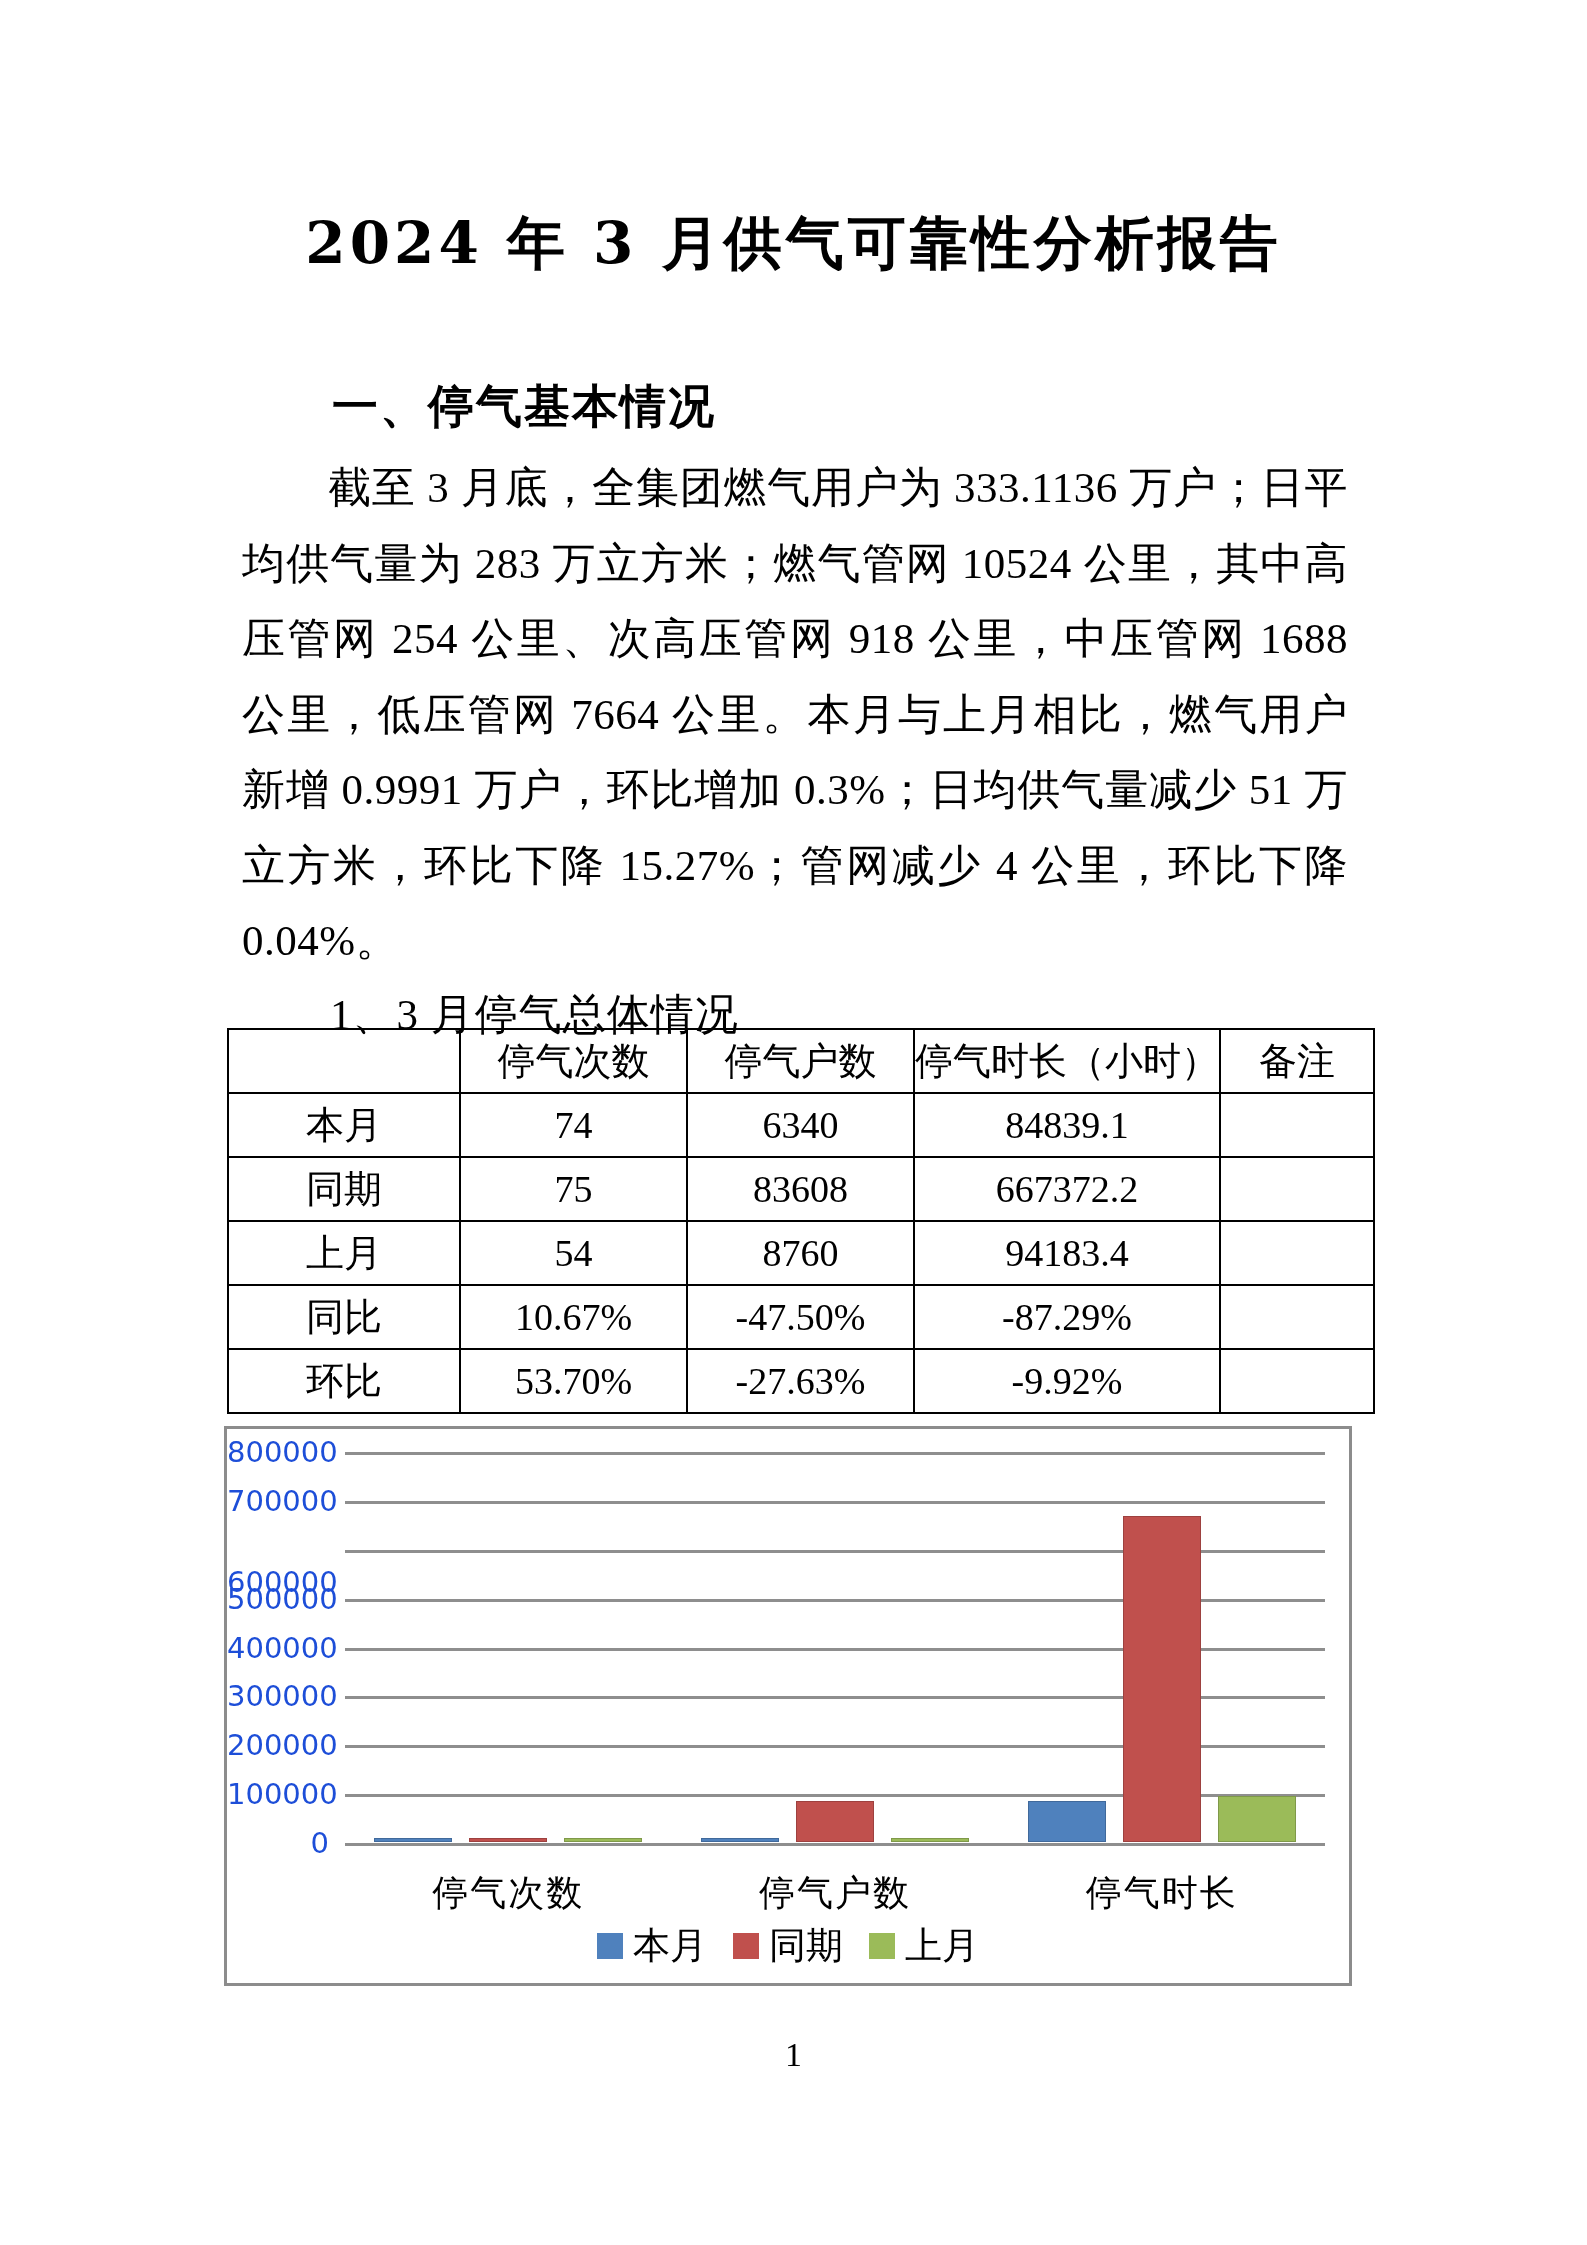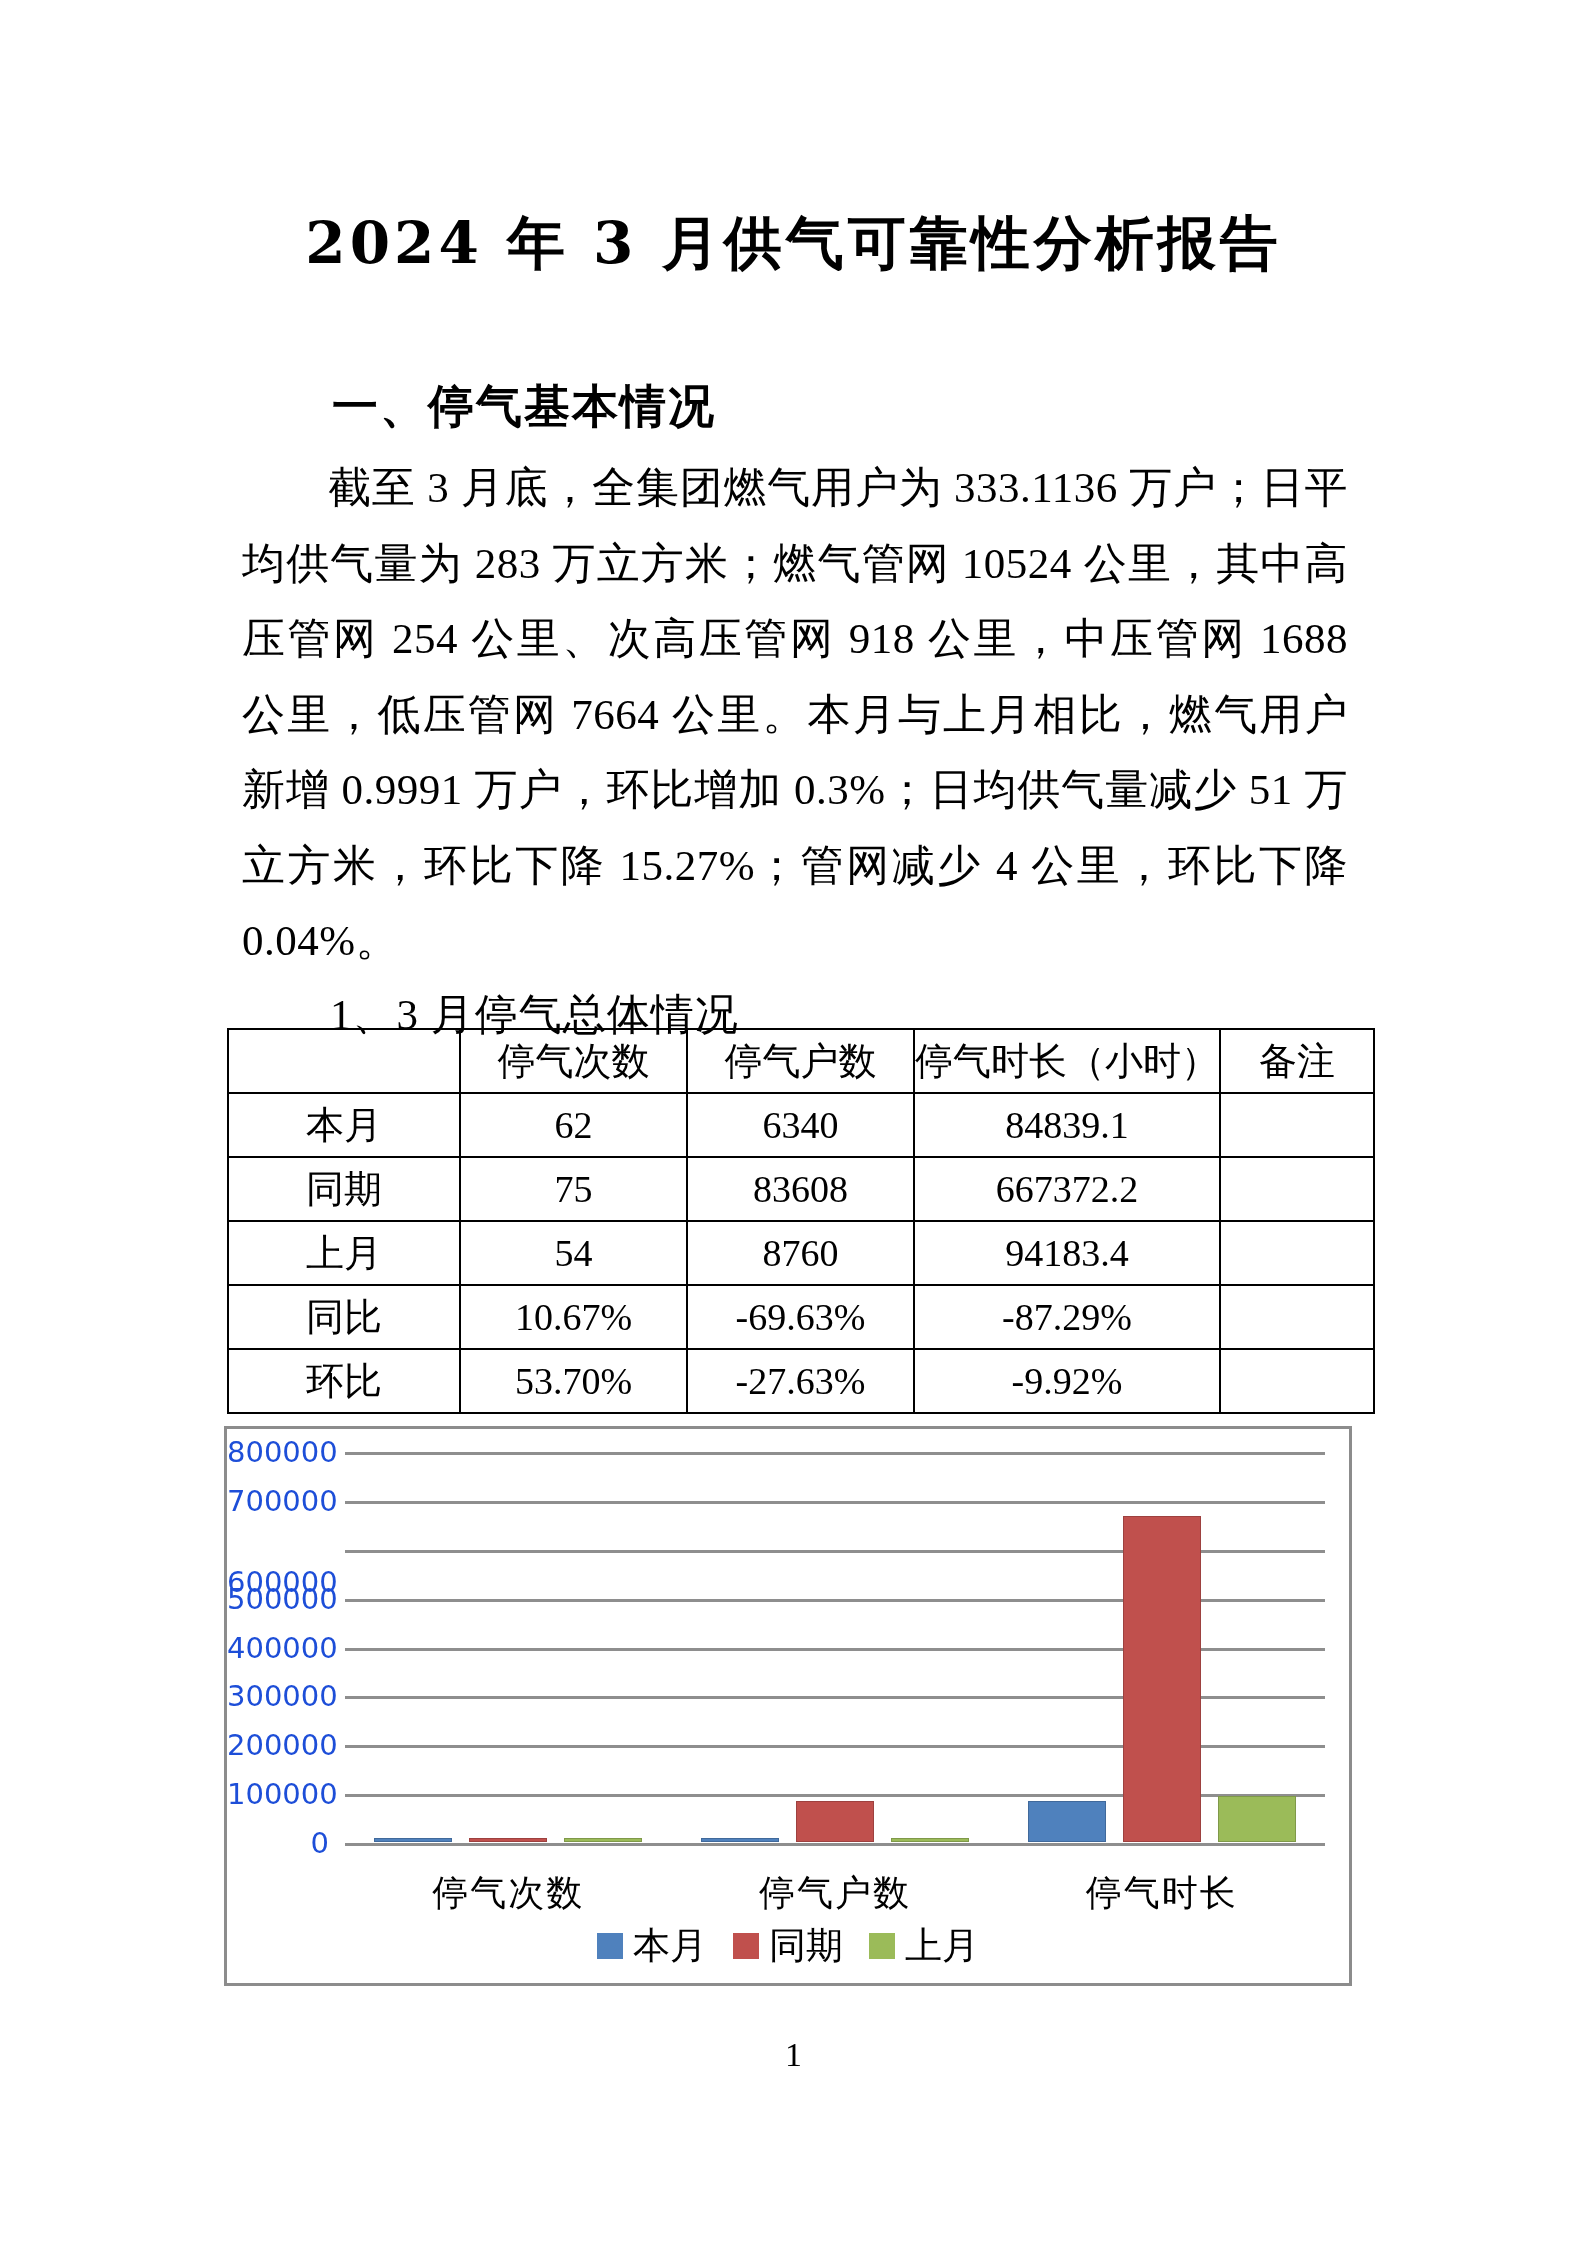--- a/index.html
+++ b/index.html
@@ -92,21 +92,21 @@
           <th></th>
           <th>停气次数</th>
           <th>停气户数</th>
           <th>停气时长（小时）</th>
           <th>备注</th>
         </tr>
       </thead>
     <tbody>
         <tr>
           <td>本月</td>
-          <td>62</td>
+          <td>74</td>
           <td>6340</td>
           <td>84839.1</td>
           <td></td>
         </tr>
         <tr>
           <td>同期</td>
           <td>75</td>
           <td>83608</td>
           <td>667372.2</td>
           <td></td>
@@ -114,21 +114,21 @@
         <tr>
           <td>上月</td>
           <td>54</td>
           <td>8760</td>
           <td>94183.4</td>
           <td></td>
         </tr>
         <tr>
           <td>同比</td>
           <td>10.67%</td>
-          <td>-69.63%</td>
+          <td>-47.50%</td>
           <td>-87.29%</td>
           <td></td>
         </tr>
         <tr>
           <td>环比</td>
           <td>53.70%</td>
           <td>-27.63%</td>
           <td>-9.92%</td>
           <td></td>
         </tr>

